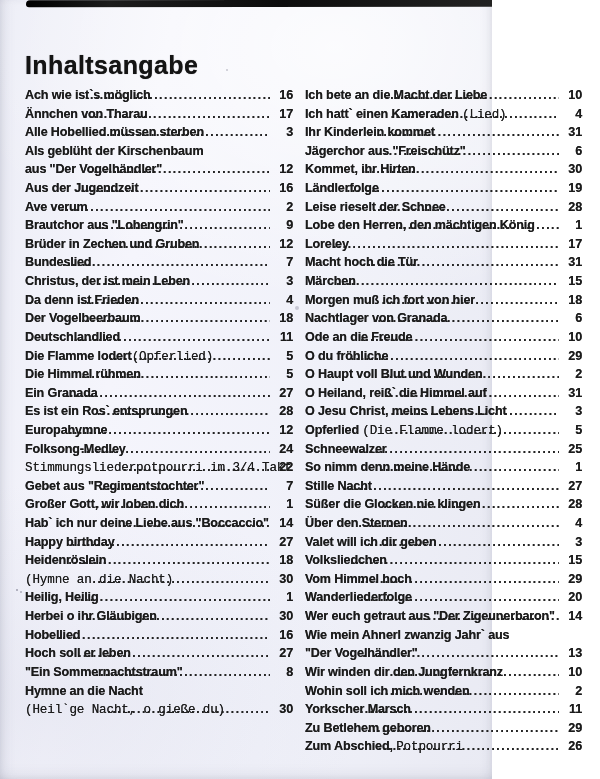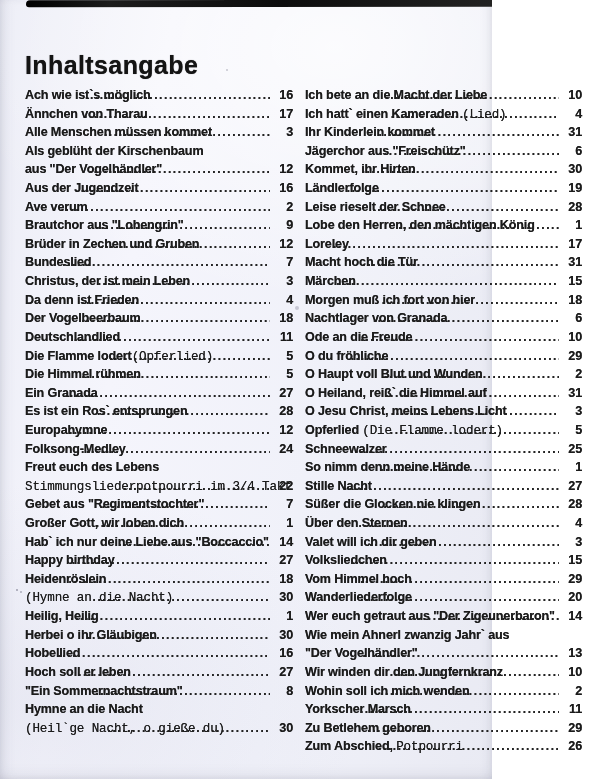--- a/index.html
+++ b/index.html
@@ -75,21 +75,21 @@
           <span class="t"><b class="bt">Ach wie ist`s möglich</b></span>
           <span class="dots"></span>
           <span class="pg">16</span>
         </div>
         <div class="row">
           <span class="t"><b class="bt">Ännchen von Tharau</b></span>
           <span class="dots"></span>
           <span class="pg">17</span>
         </div>
         <div class="row">
-          <span class="t"><b class="bt">Alle Menschen müssen kommet</b></span>
+          <span class="t"><b class="bt">Alle Hobellied müssen sterben</b></span>
           <span class="dots"></span>
           <span class="pg">3</span>
         </div>
         <div class="row">
           <span class="t"><b class="bt">Als geblüht der Kirschenbaum</b></span>
         </div>
         <div class="row">
           <span class="t"><b class="bt">aus "Der Vogelhändler"</b></span>
           <span class="dots"></span>
           <span class="pg">12</span>
@@ -161,23 +161,20 @@
         </div>
         <div class="row">
           <span class="t"><b class="bt">Europahymne</b></span>
           <span class="dots"></span>
           <span class="pg">12</span>
         </div>
         <div class="row">
           <span class="t"><b class="bt">Folksong-Medley</b></span>
           <span class="dots"></span>
           <span class="pg">24</span>
-        </div>
-        <div class="row">
-          <span class="t"><b class="bt">Freut euch des Lebens</b></span>
         </div>
         <div class="row">
           <span class="t"><span class="rg">Stimmungsliederpotpourri im 3/4 Takt</span></span>
           <span class="dots"></span>
           <span class="pg">22</span>
         </div>
         <div class="row">
           <span class="t"><b class="bt">Gebet aus "Regimentstochter"</b></span>
           <span class="dots"></span>
           <span class="pg">7</span>

